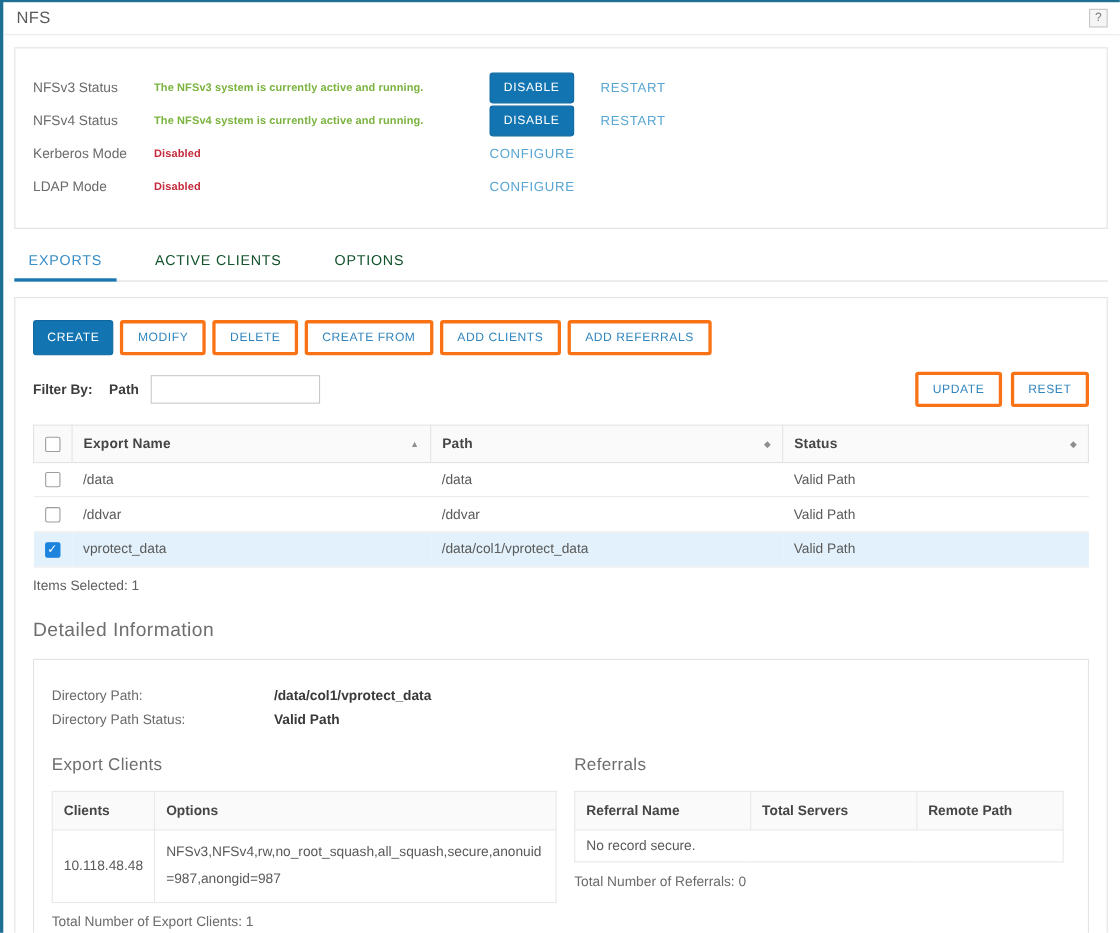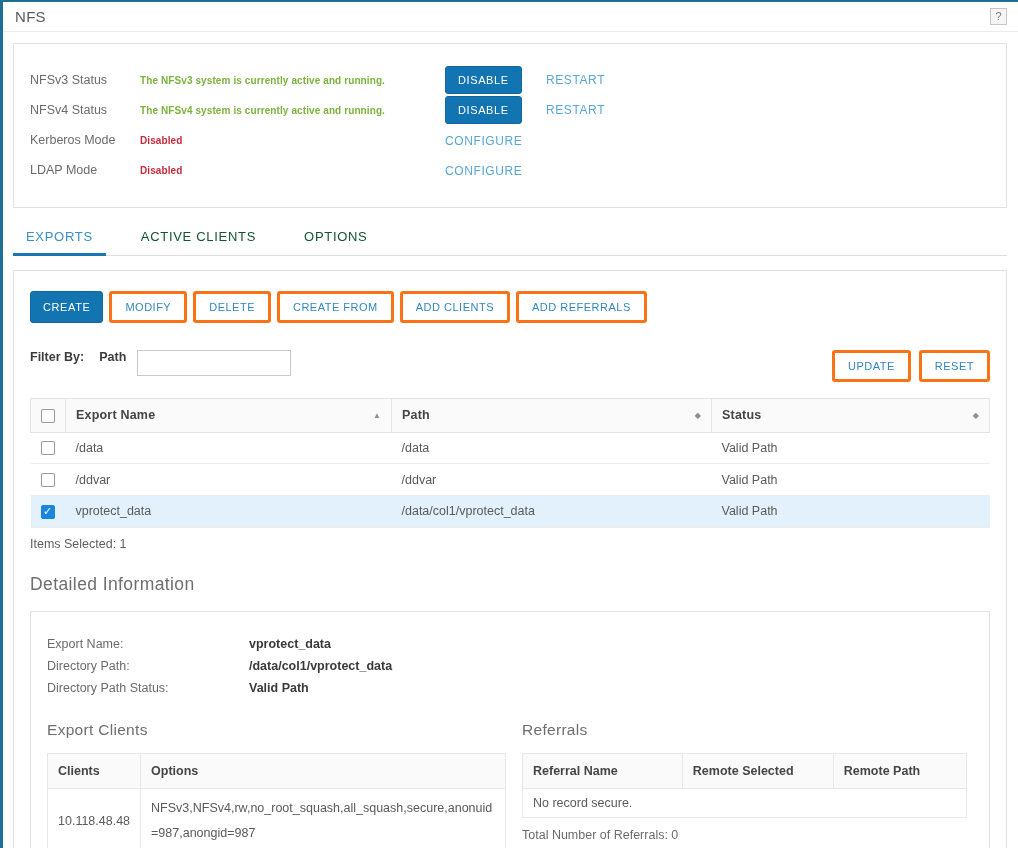--- a/index.html
+++ b/index.html
@@ -41,21 +41,21 @@
   .tab.active { color:#3b8ec6; border-bottom:3px solid #1976b0; }
   .tab + .tab { margin-left:22px; }
   
   .main-panel { margin:14px 11px 0 10px; border:1px solid #dfe3e7; padding:20px 16px 14px 16px; background:#fff; }
   .toolbar { display:flex; gap:6px; }
   .btn-outline {
     background:#fff; border:3px solid #f97316; color:#3286bd; font-size:11px;
     letter-spacing:.5px; padding:7px 13px; border-radius:3px; cursor:pointer;
     font-family:inherit;
   }
-  .filter-row { display:flex; align-items:flex-start; margin-top:27px; }
+  .filter-row { display:flex; align-items:center; margin-top:15px; }
   .filter-label { font-size:12.5px; font-weight:bold; color:#3c3c3c; }
   .filter-field-label { font-size:12.5px; font-weight:bold; color:#3c3c3c; margin-left:15px; }
   .filter-input { margin-left:11px; width:154px; height:26px; border:1px solid #c9c9c9; padding:0 6px; font-size:12.5px; font-family:inherit; }
   .filter-actions { margin-left:auto; display:flex; gap:8px; }
   
   .exports-table { width:100%; margin-top:16px; border-collapse:collapse; }
   .exports-table th {
     background:#fafafa; border:1px solid #e3e3e3; font-size:12.5px; font-weight:600;
     color:#454545; text-align:left; padding:9px 10px; letter-spacing:.2px;
   }
@@ -208,24 +208,20 @@
   </table>
 
   <div class="table-footer">
     <span>Items Selected: 1</span>
   </div>
 
   <div class="detail-heading">Detailed Information</div>
 
   <div class="detail-box">
     <div class="field-row">
-      <span class="field-label">Export Name:</span>
-      <span class="field-value">vprotect_data</span>
-    </div>
-    <div class="field-row">
       <span class="field-label">Directory Path:</span>
       <span class="field-value">/data/col1/vprotect_data</span>
     </div>
     <div class="field-row">
       <span class="field-label">Directory Path Status:</span>
       <span class="field-value">Valid Path</span>
     </div>
 
     <div class="detail-cols">
 
@@ -247,21 +243,21 @@
         </table>
         <div class="total-line">Total Number of Export Clients: 1</div>
       </div>
 
       <div class="col-right">
         <div class="sub-heading">Referrals</div>
         <table class="sub-table">
           <thead>
             <tr>
               <th style="width:36%">Referral Name</th>
-              <th style="width:34%">Remote Selected</th>
+              <th style="width:34%">Total Servers</th>
               <th>Remote Path</th>
             </tr>
           </thead>
           <tbody>
             <tr>
               <td colspan="3">No record secure.</td>
             </tr>
           </tbody>
         </table>
         <div class="total-line">Total Number of Referrals: 0</div>

